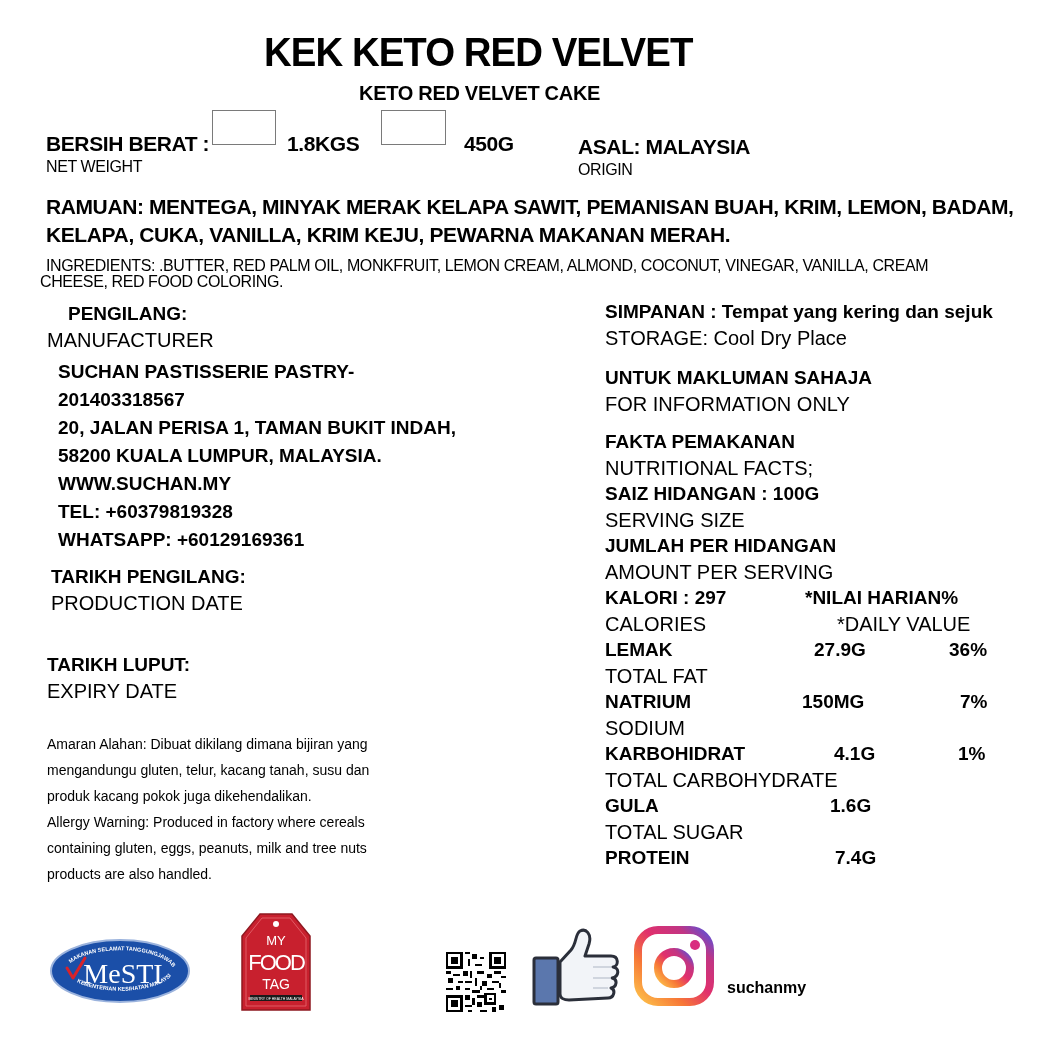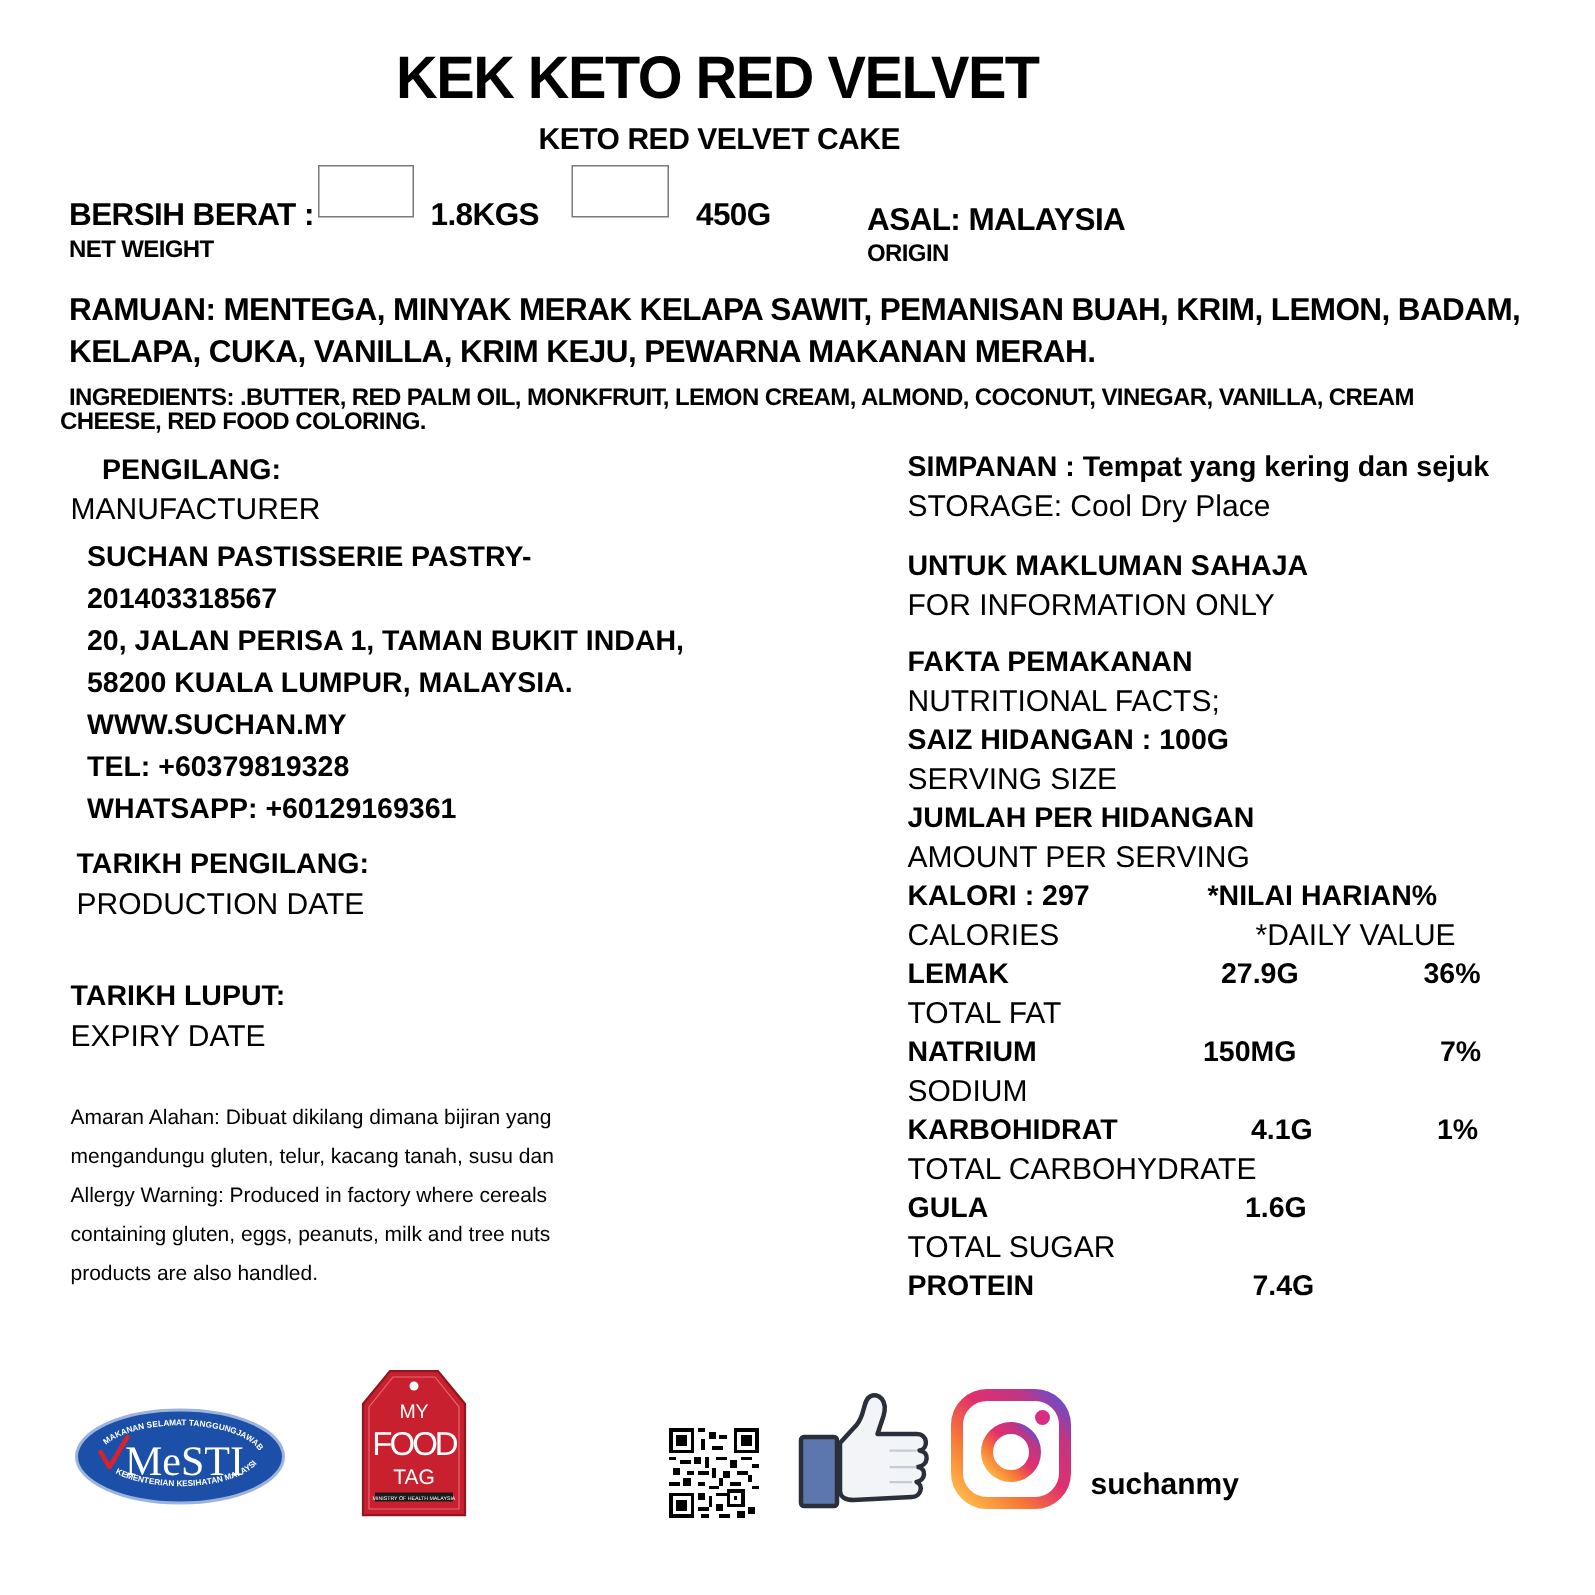--- a/index.html
+++ b/index.html
@@ -1,27 +1,27 @@
 <!DOCTYPE html>
 <html><head>
 <meta charset="utf-8">
 <style>
   html, body { margin: 0; padding: 0; background: #ffffff; }
   body { width: 1063px; height: 1063px; position: relative; overflow: hidden; font-family: "Liberation Sans", "DejaVu Sans", sans-serif; color: #000; }
   .abs { position: absolute; white-space: nowrap; }
   .title { font-family: "Liberation Sans", sans-serif; font-weight: 700; font-size: 40px; letter-spacing: -1px; transform: scaleX(0.96); transform-origin: left top; }
   .subtitle { font-weight: 700; font-size: 20px; letter-spacing: -0.3px; }
   .cond-b { font-weight: 700; font-size: 21px; letter-spacing: -0.4px; }
-  .cond-s { font-weight: 700; font-size: 16px; letter-spacing: -0.4px; }
+  .cond-s { font-weight: 400; font-size: 16px; letter-spacing: -0.4px; }
   .hdr { font-weight: 700; font-size: 19px; }
   .sub { font-weight: 400; font-size: 20px; }
   .addr { font-weight: 700; font-size: 19px; line-height: 28px; }
   .warn { font-size: 14px; line-height: 26px; font-weight: 400; }
   .box { position: absolute; border: 1px solid #7a7a7a; background: #fff; }
-  .handle { font-weight: 700; font-size: 20px; }
+  .handle { font-weight: 700; font-size: 16px; }
 </style>
 </head>
 <body>
 
 <div class="abs title" style="left:264px; top:30px;">KEK KETO RED VELVET</div>
 <div class="abs subtitle" style="left:359px; top:82px;">KETO RED VELVET CAKE</div>
 
 <div class="abs cond-b" style="left:46px; top:132px;">BERSIH BERAT :</div>
 <div class="abs cond-s" style="left:46px; top:158px;">NET WEIGHT</div>
 <div class="box" style="left:212px; top:110px; width:62px; height:33px;"></div>
@@ -51,20 +51,21 @@
 
 <div class="abs hdr" style="left:51px; top:566px;">TARIKH  PENGILANG:</div>
 <div class="abs sub" style="left:51px; top:592px;">PRODUCTION DATE</div>
 
 <div class="abs hdr" style="left:47px; top:654px;">TARIKH  LUPUT:</div>
 <div class="abs sub" style="left:47px; top:680px;">EXPIRY DATE</div>
 
 <div class="abs warn" style="left:47px; top:731px;">
   <div>Amaran Alahan: Dibuat dikilang dimana bijiran yang</div>
   <div>mengandungu gluten, telur, kacang tanah, susu dan</div>
+  <div>produk kacang pokok juga dikehendalikan.</div>
   <div>Allergy Warning:  Produced in factory where cereals</div>
   <div>containing gluten, eggs, peanuts, milk and tree nuts</div>
   <div>products are also handled.</div>
 </div>
 
 <div class="abs hdr" style="left:605px; top:301px;">SIMPANAN : Tempat yang kering dan sejuk</div>
 <div class="abs sub" style="left:605px; top:327px;">STORAGE: Cool Dry Place</div>
 
 <div class="abs hdr" style="left:605px; top:367px;">UNTUK MAKLUMAN SAHAJA</div>
 <div class="abs sub" style="left:605px; top:393px;">FOR INFORMATION ONLY</div>

